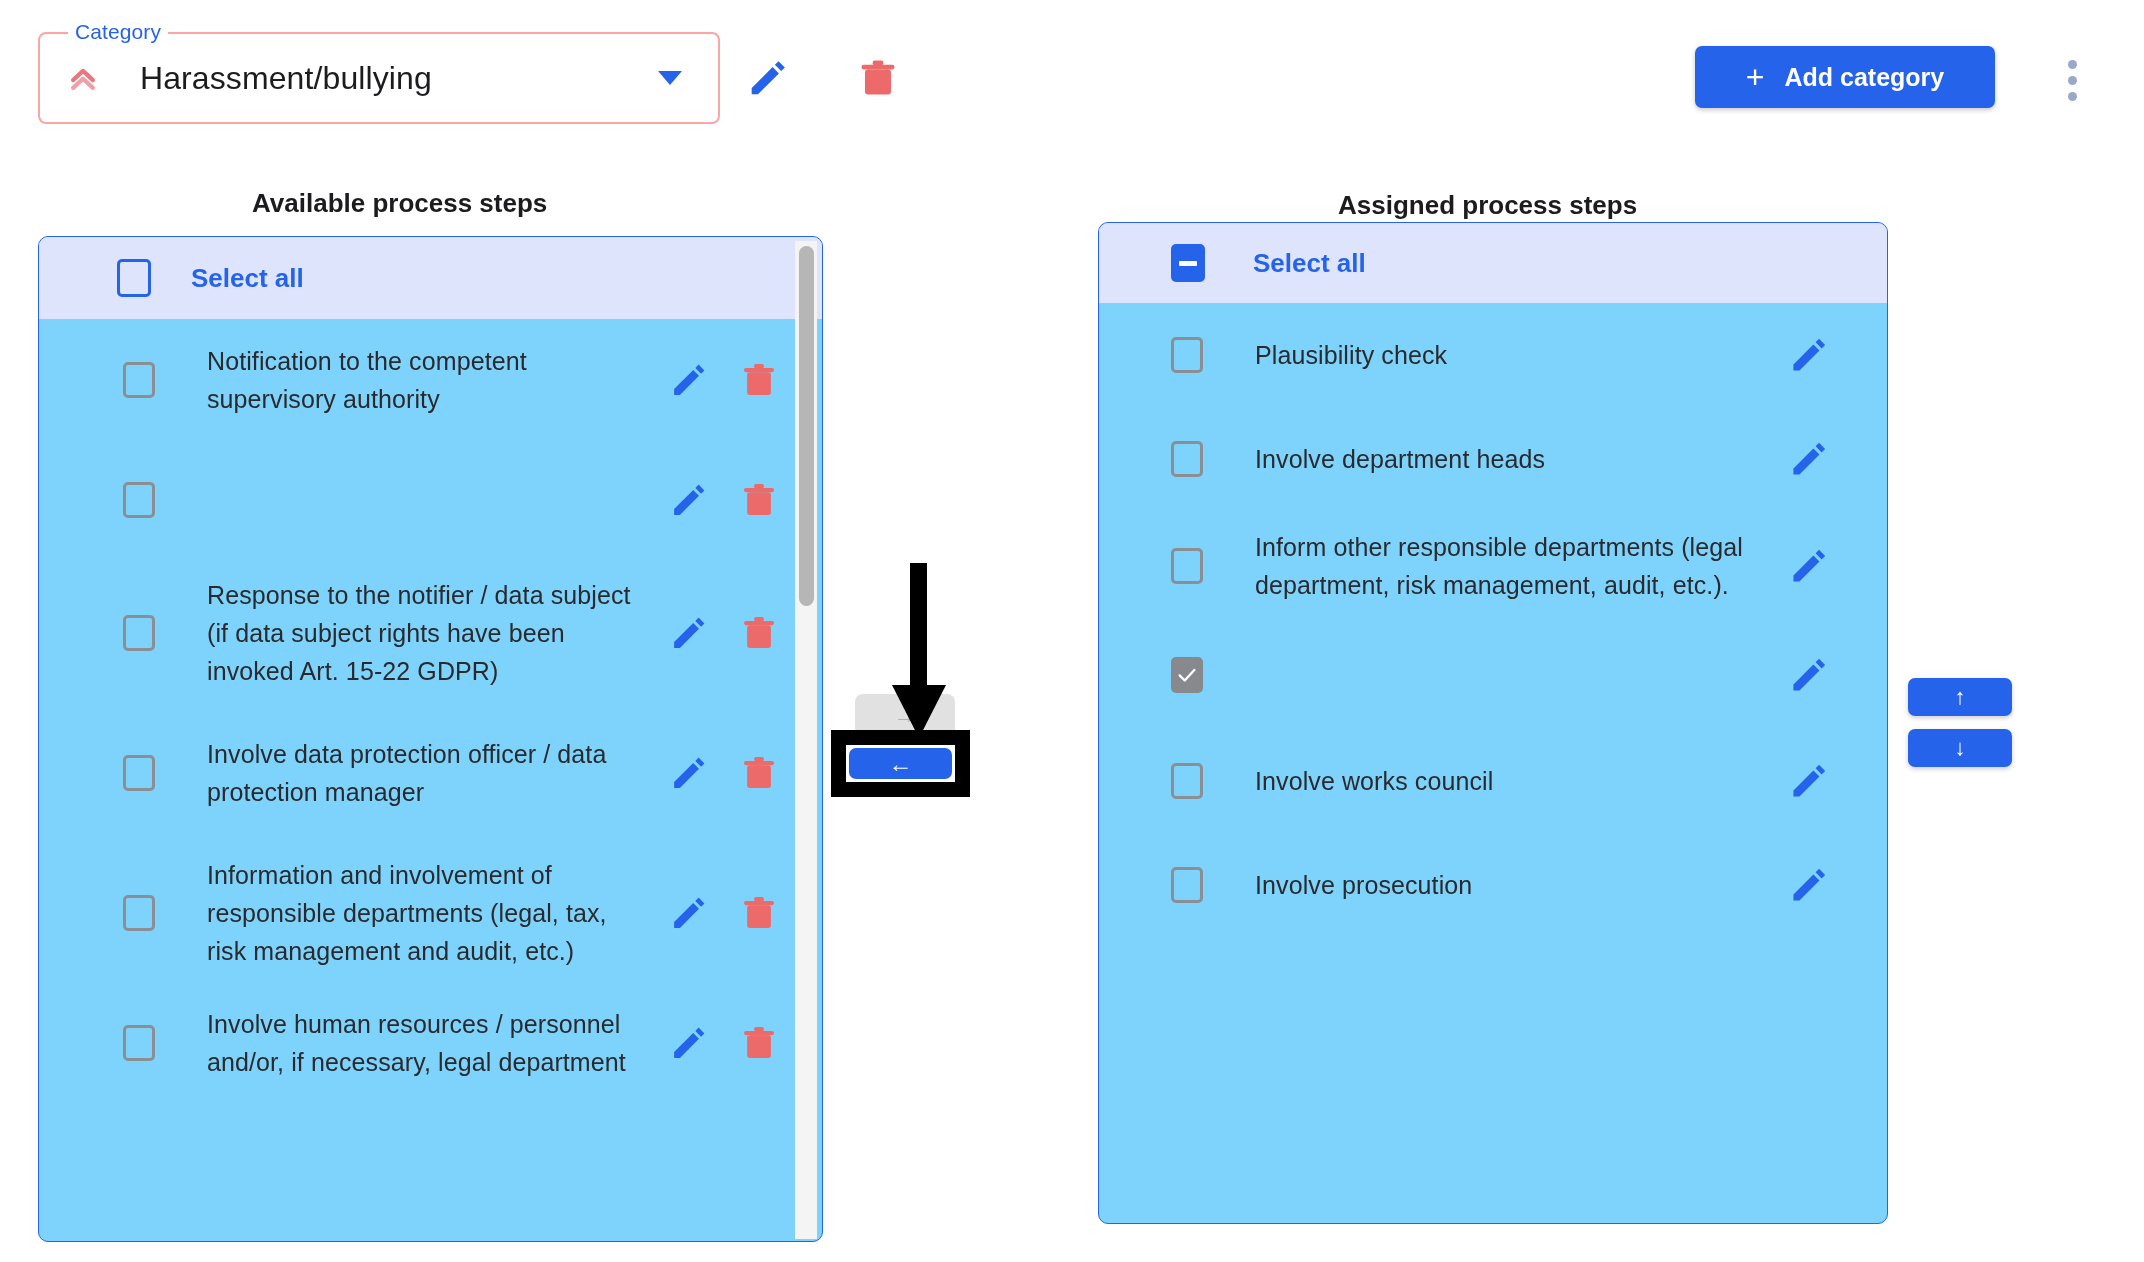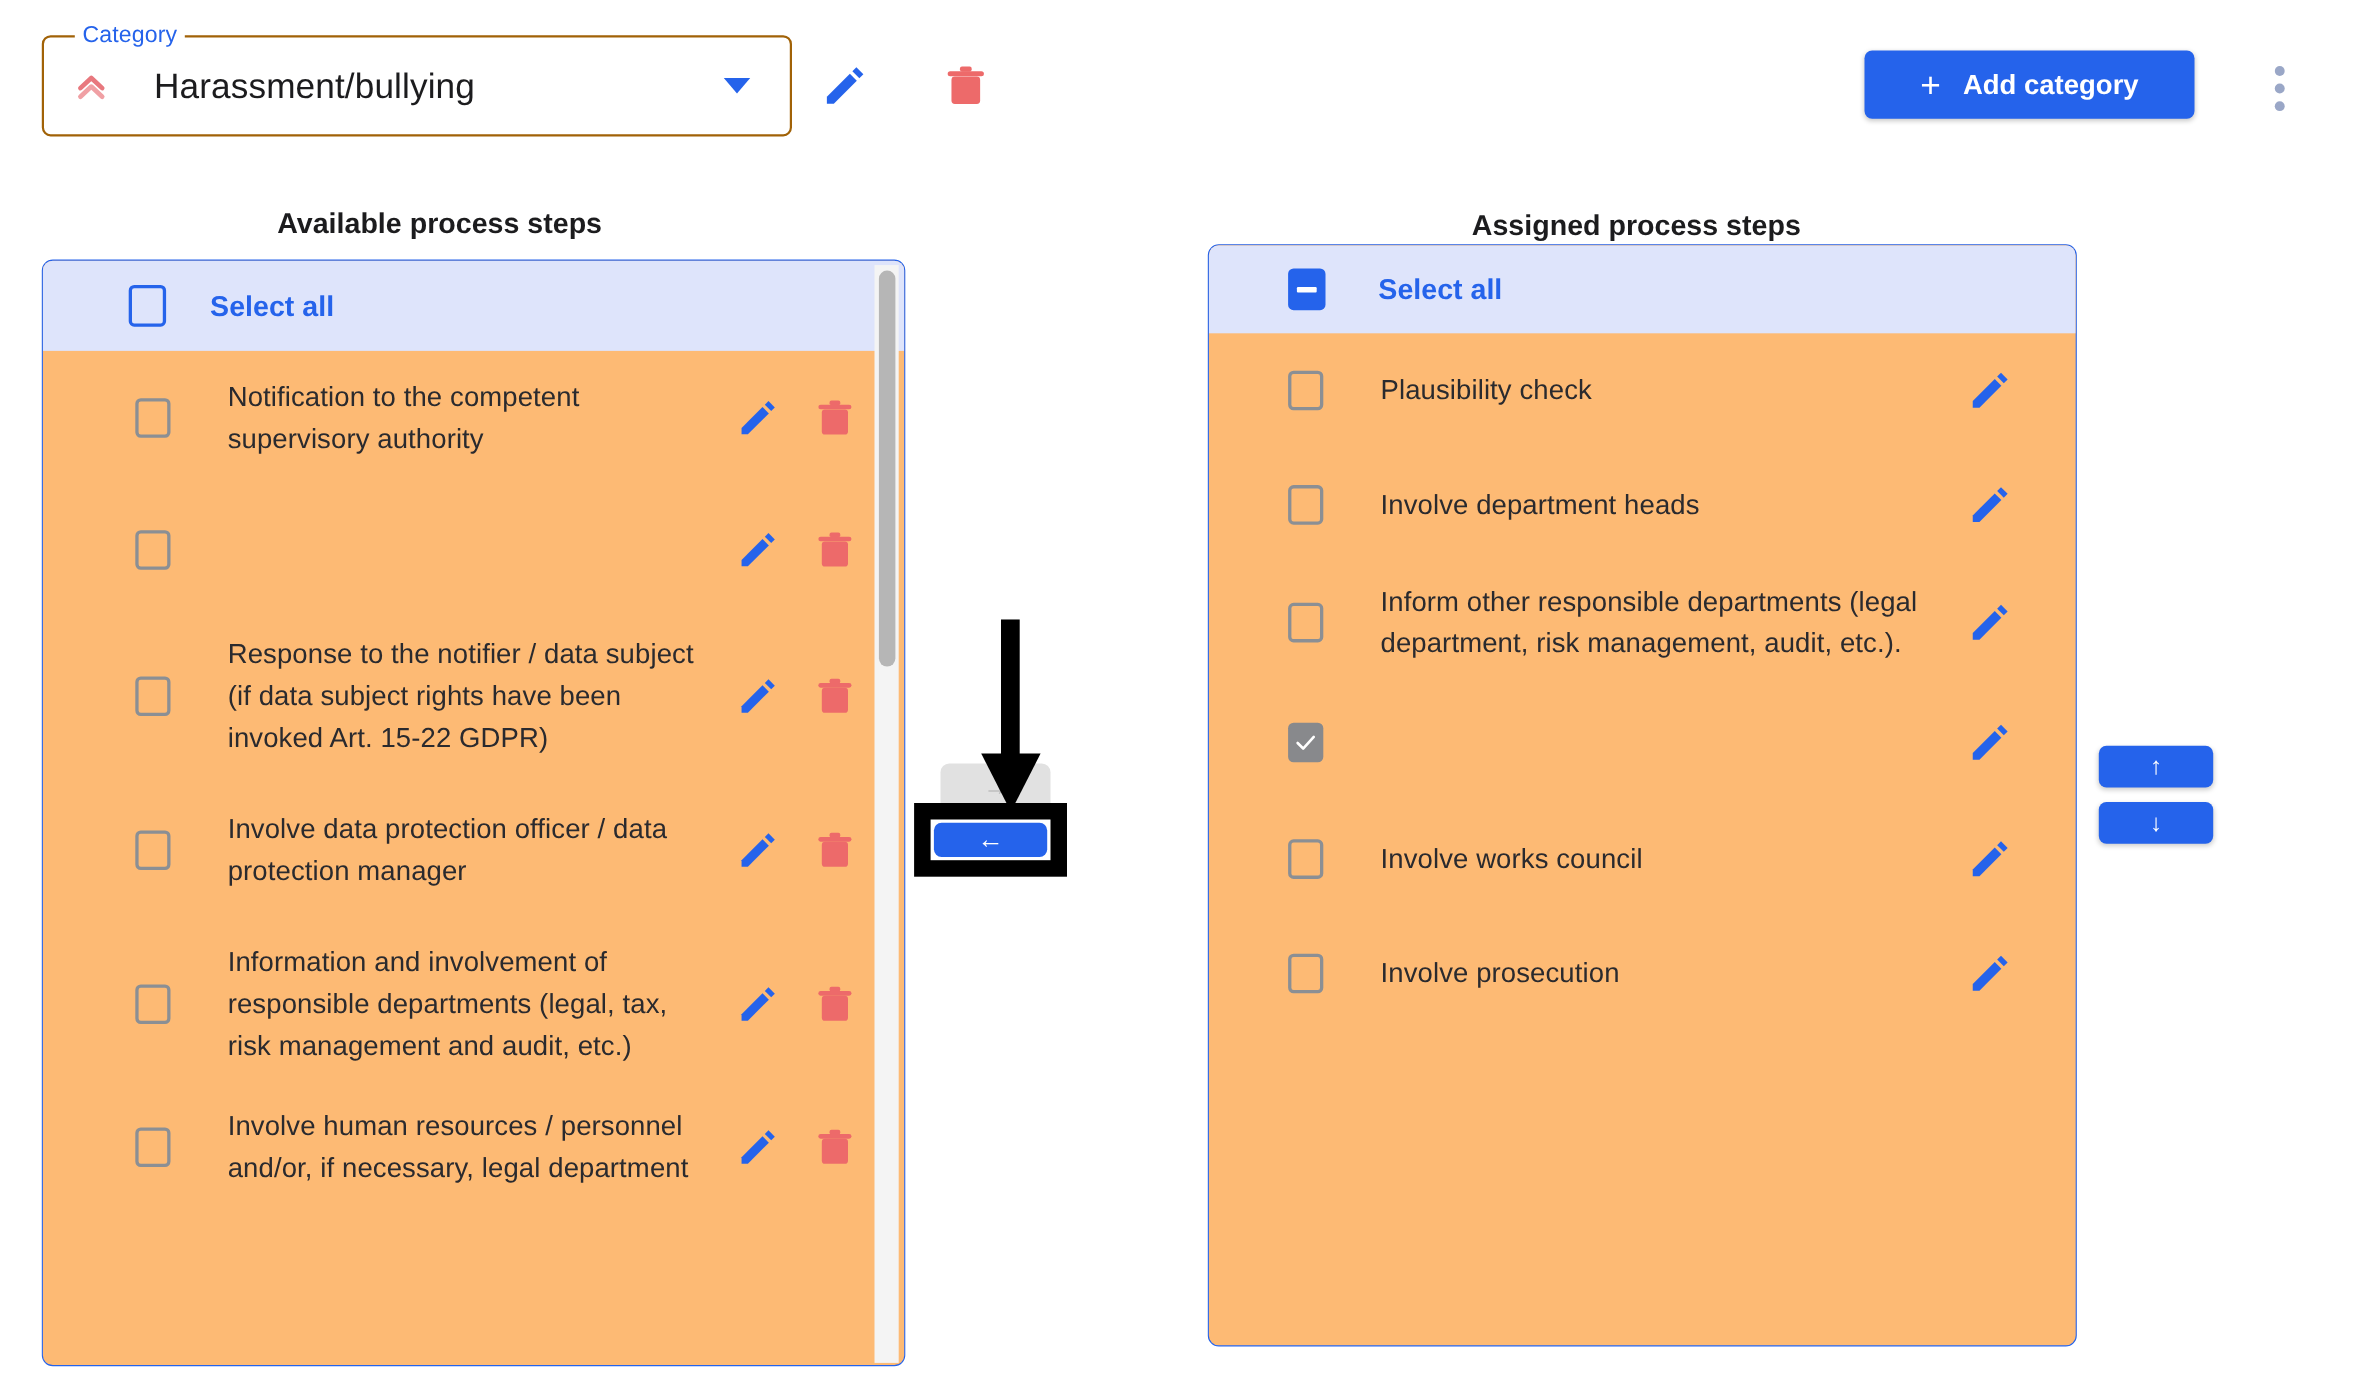--- a/index.html
+++ b/index.html
@@ -8,21 +8,21 @@
     background: #ffffff;
     font-family: "Liberation Sans", sans-serif;
     overflow: hidden;
   }
   .root { position: relative; width: 2144px; height: 1262px; }
 
   
   .category-fieldset {
     position: absolute; left: 38px; top: 32px;
     width: 682px; height: 92px;
-    border: 2px solid #a16207; border-radius: 8px;
+    border: 2px solid #fca5a5; border-radius: 8px;
     display: flex; align-items: center;
   }
   .category-legend {
     position: absolute; left: 28px; top: -14px;
     background: #fff; padding: 0 7px;
     font-size: 21px; color: #2563eb; letter-spacing: .1px;
   }
   .chev-icon { margin-left: 26px; width: 34px; height: 34px; flex: 0 0 auto; }
   .category-value {
     margin-left: 40px; font-size: 32px; color: #1c1c1e; letter-spacing: .1px;
@@ -65,21 +65,21 @@
   .head-right { left: 1338px; top: 190px; }
   .plus-circle {
     width: 34px; height: 34px; border-radius: 50%; background: #2563eb;
     color: #fff; display: flex; align-items: center; justify-content: center;
     font-size: 28px; line-height: 1; font-weight: 600; cursor: pointer;
   }
 
   
   .panel {
     position: absolute; border: 1.5px solid #2563eb; border-radius: 10px;
-    background: #fdba74; overflow: hidden;
+    background: #7dd3fc; overflow: hidden;
   }
   .panel-left  { left: 38px;   top: 236px; width: 785px; height: 1006px; }
   .panel-right { left: 1098px; top: 222px; width: 790px; height: 1002px; }
 
   .selectall-row {
     background: #dee4fb; display: flex; align-items: center;
     height: 82px; padding-left: 78px;
   }
   .panel-right .selectall-row { padding-left: 72px; height: 80px; }
   .selectall-label {

